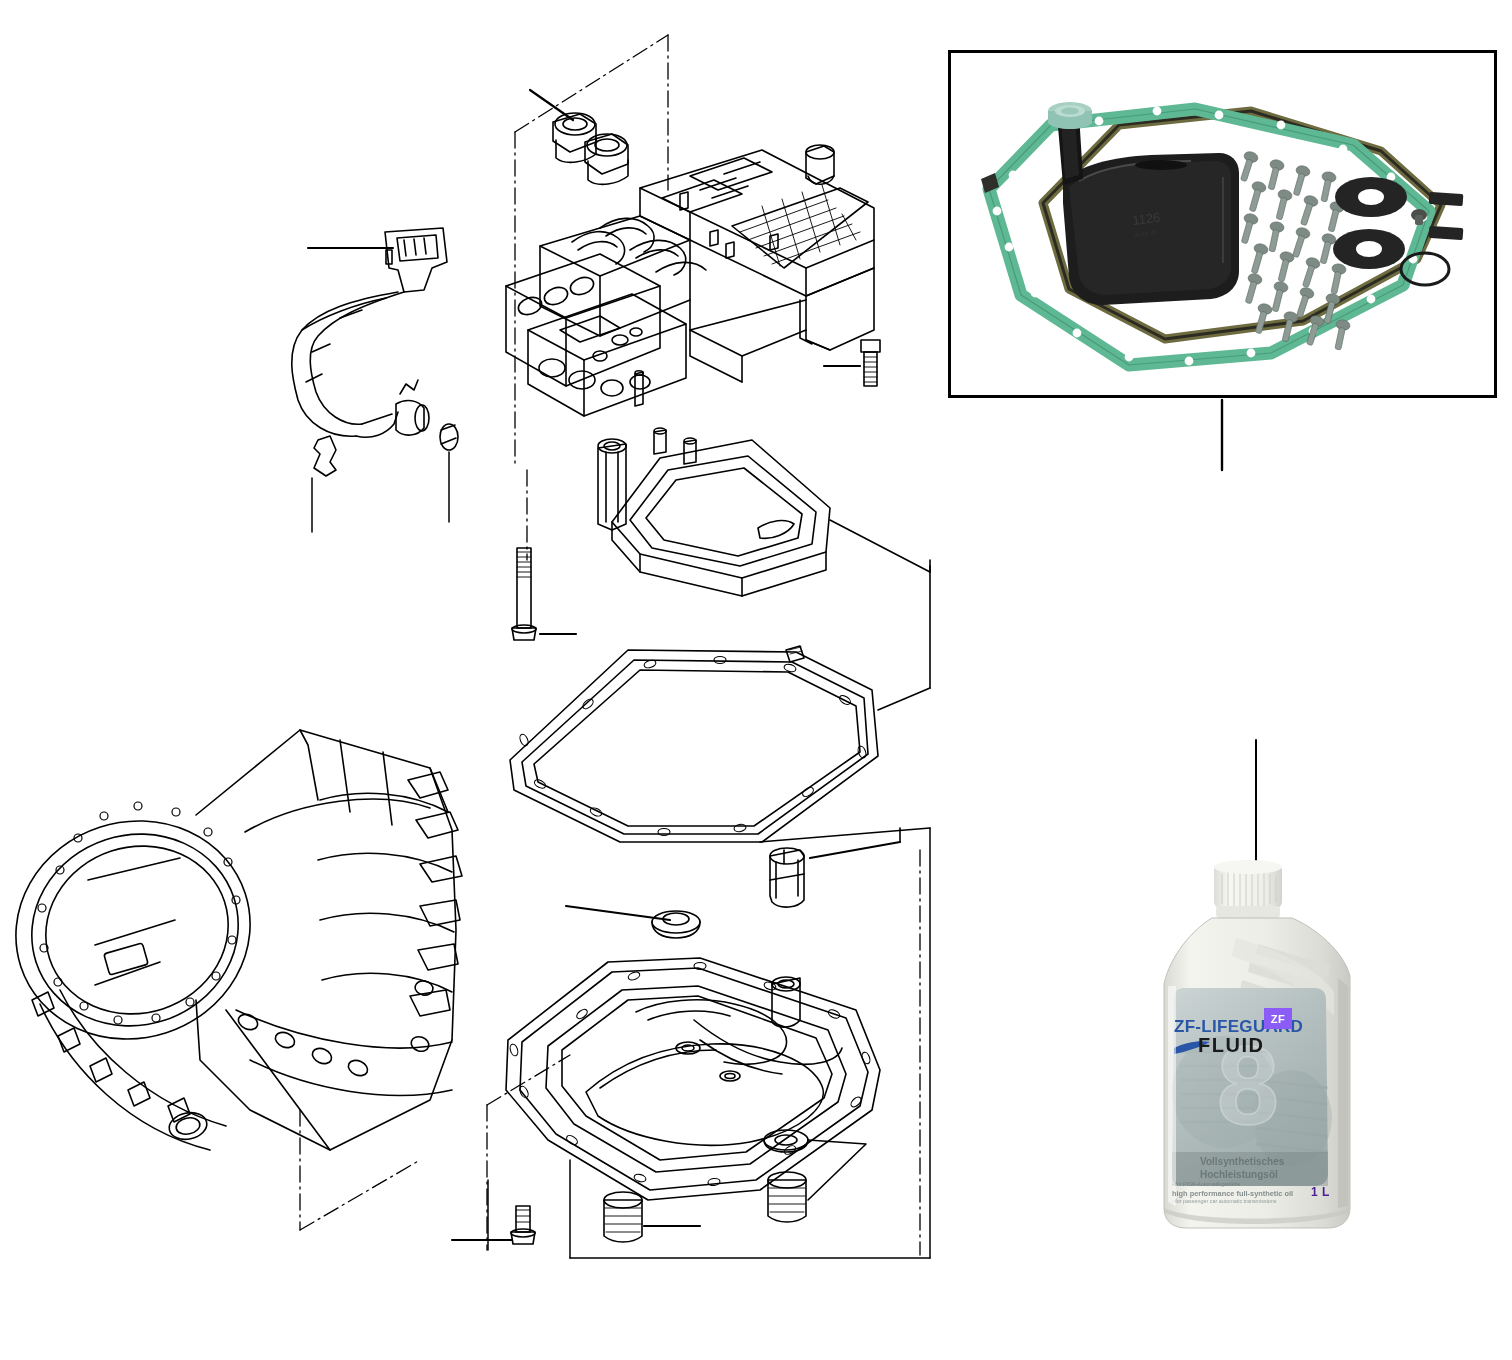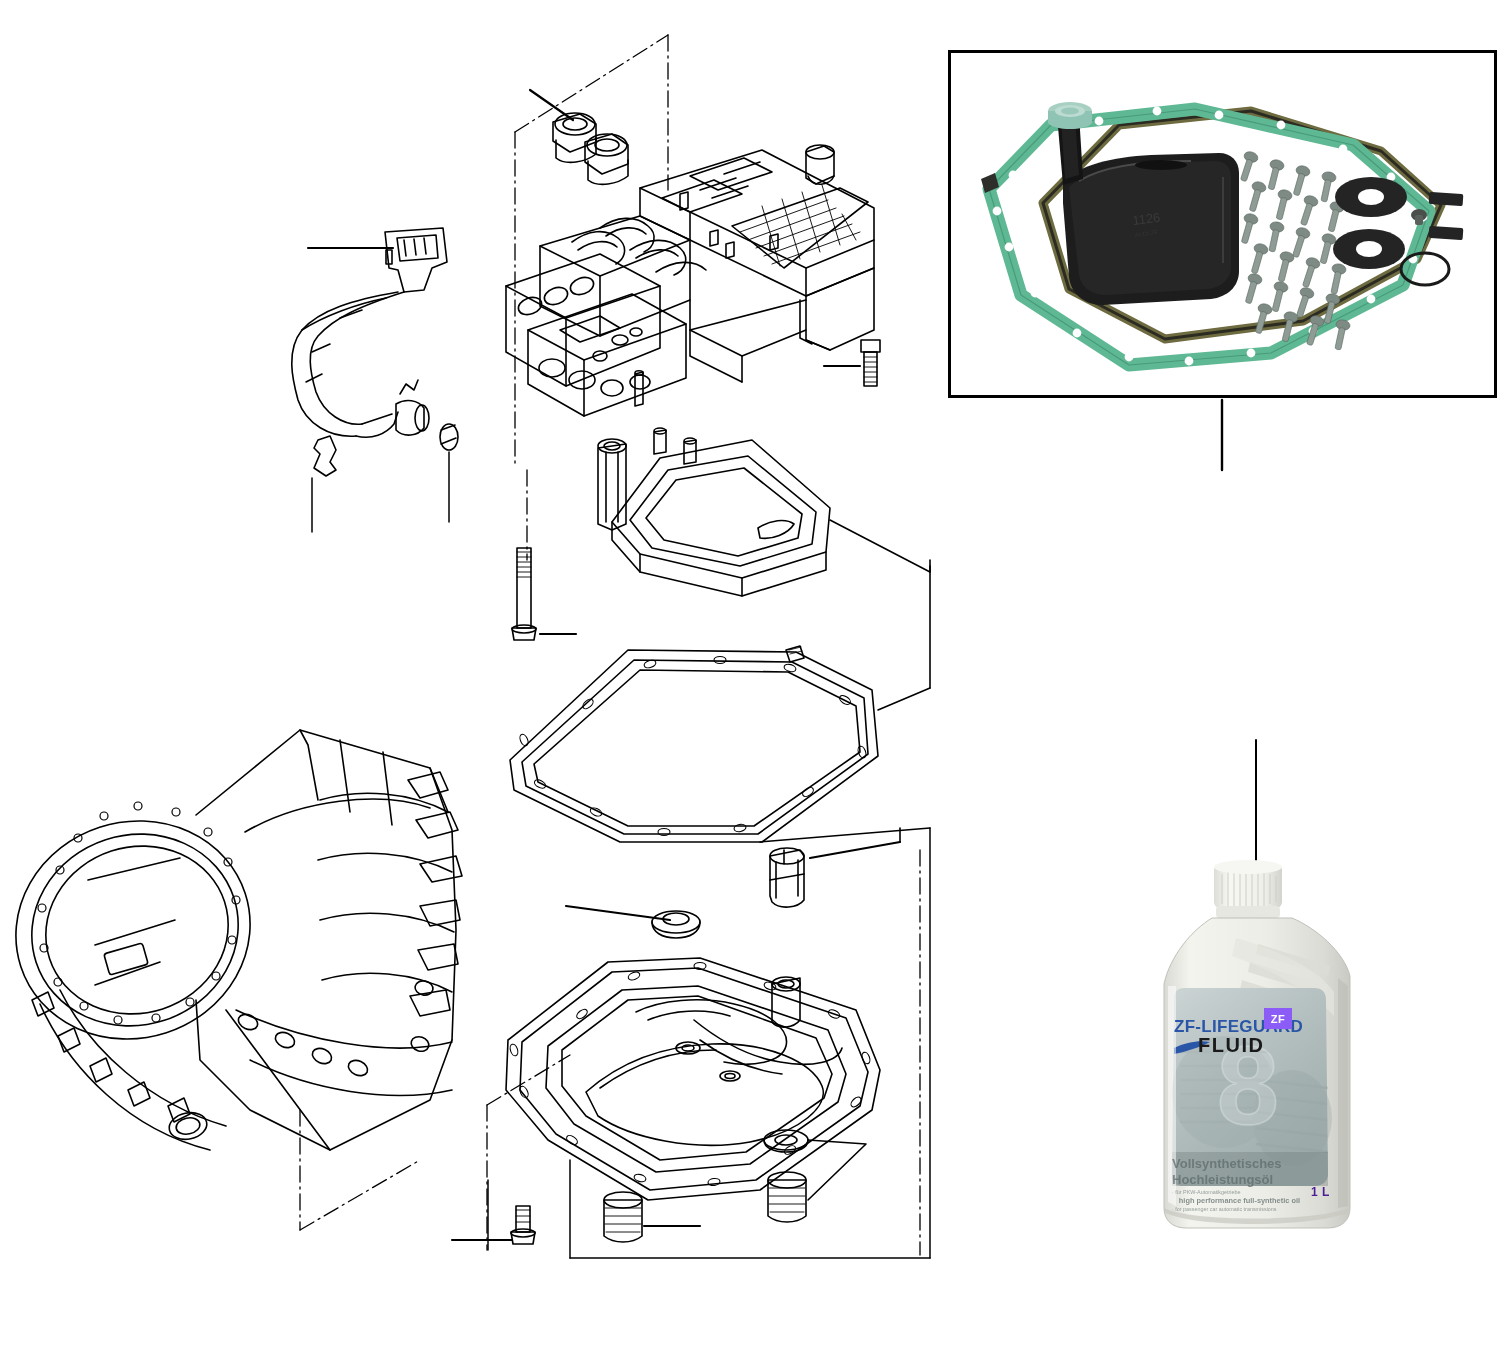--- a/index.html
+++ b/index.html
@@ -90,23 +90,23 @@
     letter-spacing: 0.5px;
   }
   .fineprint {
     position: absolute;
     left: 20px;
     top: 300px;
     width: 128px;
     color: #5d6a6a;
     line-height: 1.25;
   }
-  .fp-a { font-size: 13px; font-weight: bold; opacity: .72; }
+  .fp-a { font-size: 10px; font-weight: bold; opacity: .72; padding-left: 28px; }
   .fp-b { font-size: 5.4px; opacity: .62; }
-  .fp-c { font-size: 7.4px; font-weight: bold; opacity: .72; margin-top: 1px; text-align: right; }
+  .fp-c { font-size: 7.4px; font-weight: bold; opacity: .72; margin-top: 1px; }
   .fp-d { font-size: 5.4px; opacity: .62; }
   .volume {
     position: absolute;
     left: 159px;
     top: 329px;
     font-size: 12px;
     font-weight: bold;
     color: #4c1d95;
     letter-spacing: 0.5px;
   }

